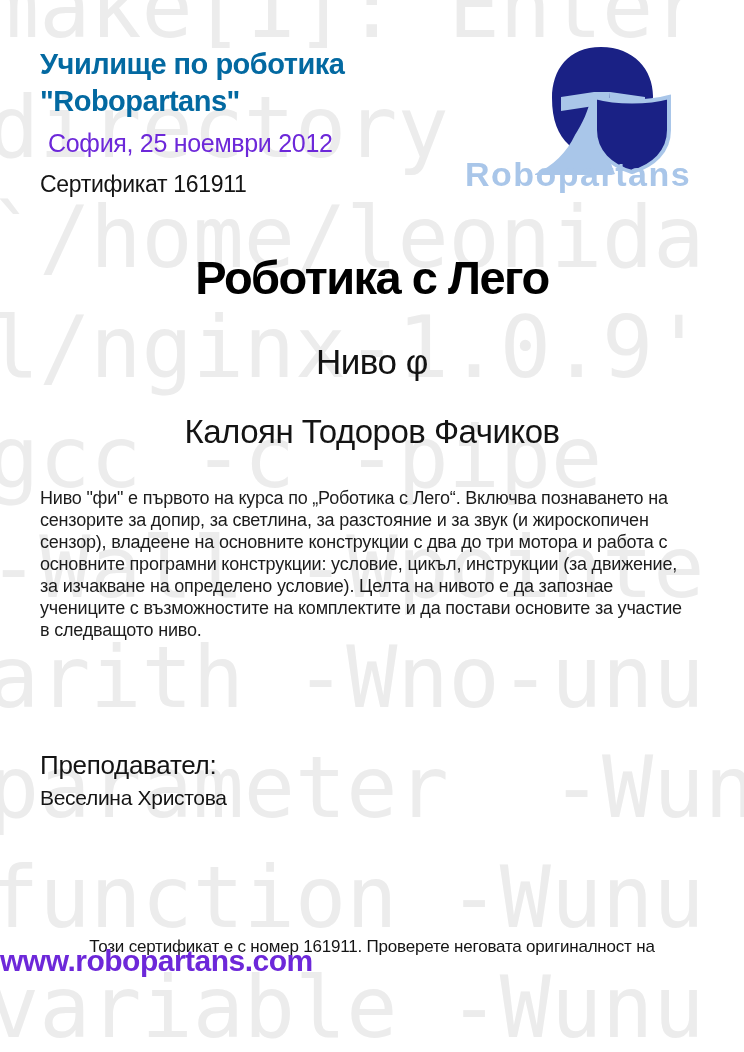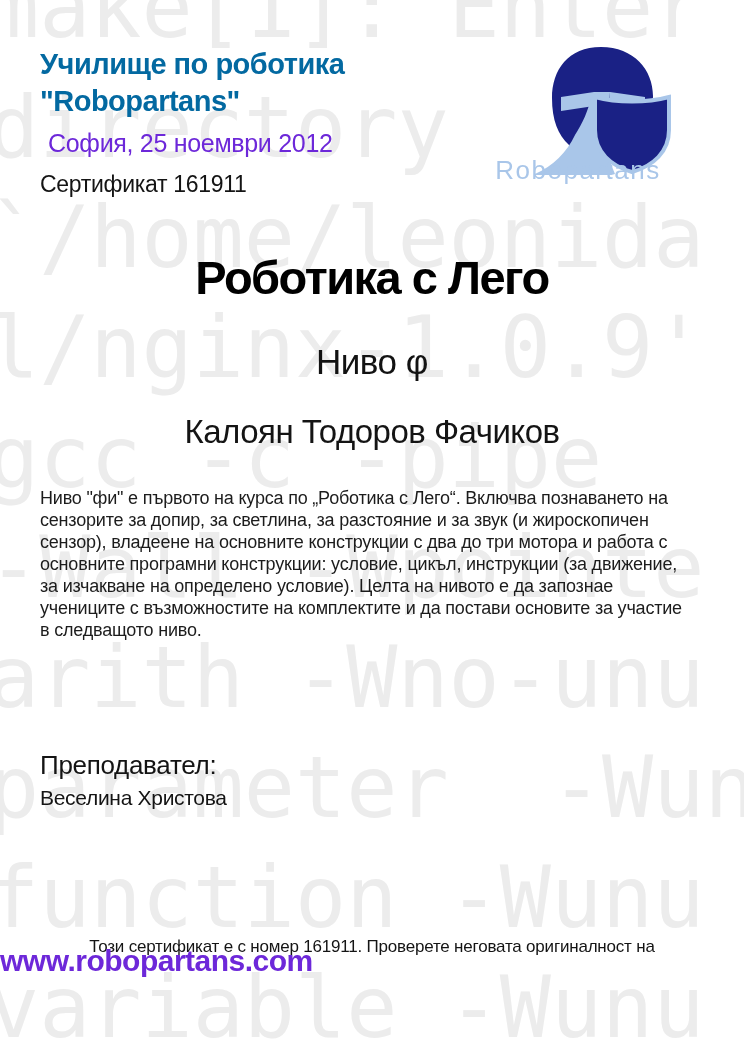--- a/index.html
+++ b/index.html
@@ -51,21 +51,21 @@
   }
   .cert-number{
     position:absolute;left:40px;top:171px;
     font-size:23px;letter-spacing:-0.3px;color:#141414;
   }
 
   
   .logo-svg{position:absolute;left:505px;top:40px;width:185px;height:135px;}
   .logo-wordmark{
     position:absolute;left:458px;top:155px;width:240px;
-    font-size:26px;font-weight:400;letter-spacing:1.5px;
+    font-size:34px;font-weight:700;letter-spacing:1.5px;
     color:var(--lblue);
     text-align:center;
   }
 
   .course-title{
     position:absolute;left:0;right:0;top:250px;
     text-align:center;
     font-size:47px;font-weight:700;letter-spacing:-1.5px;
     color:#000000;
   }

